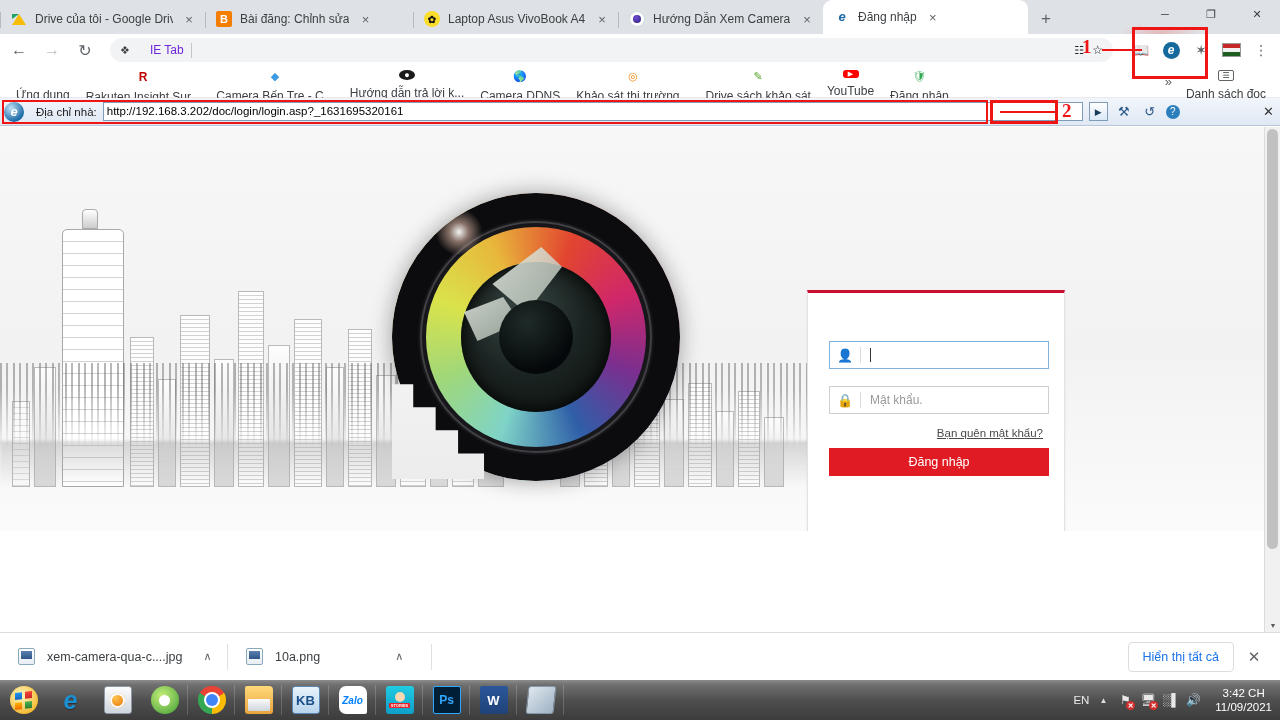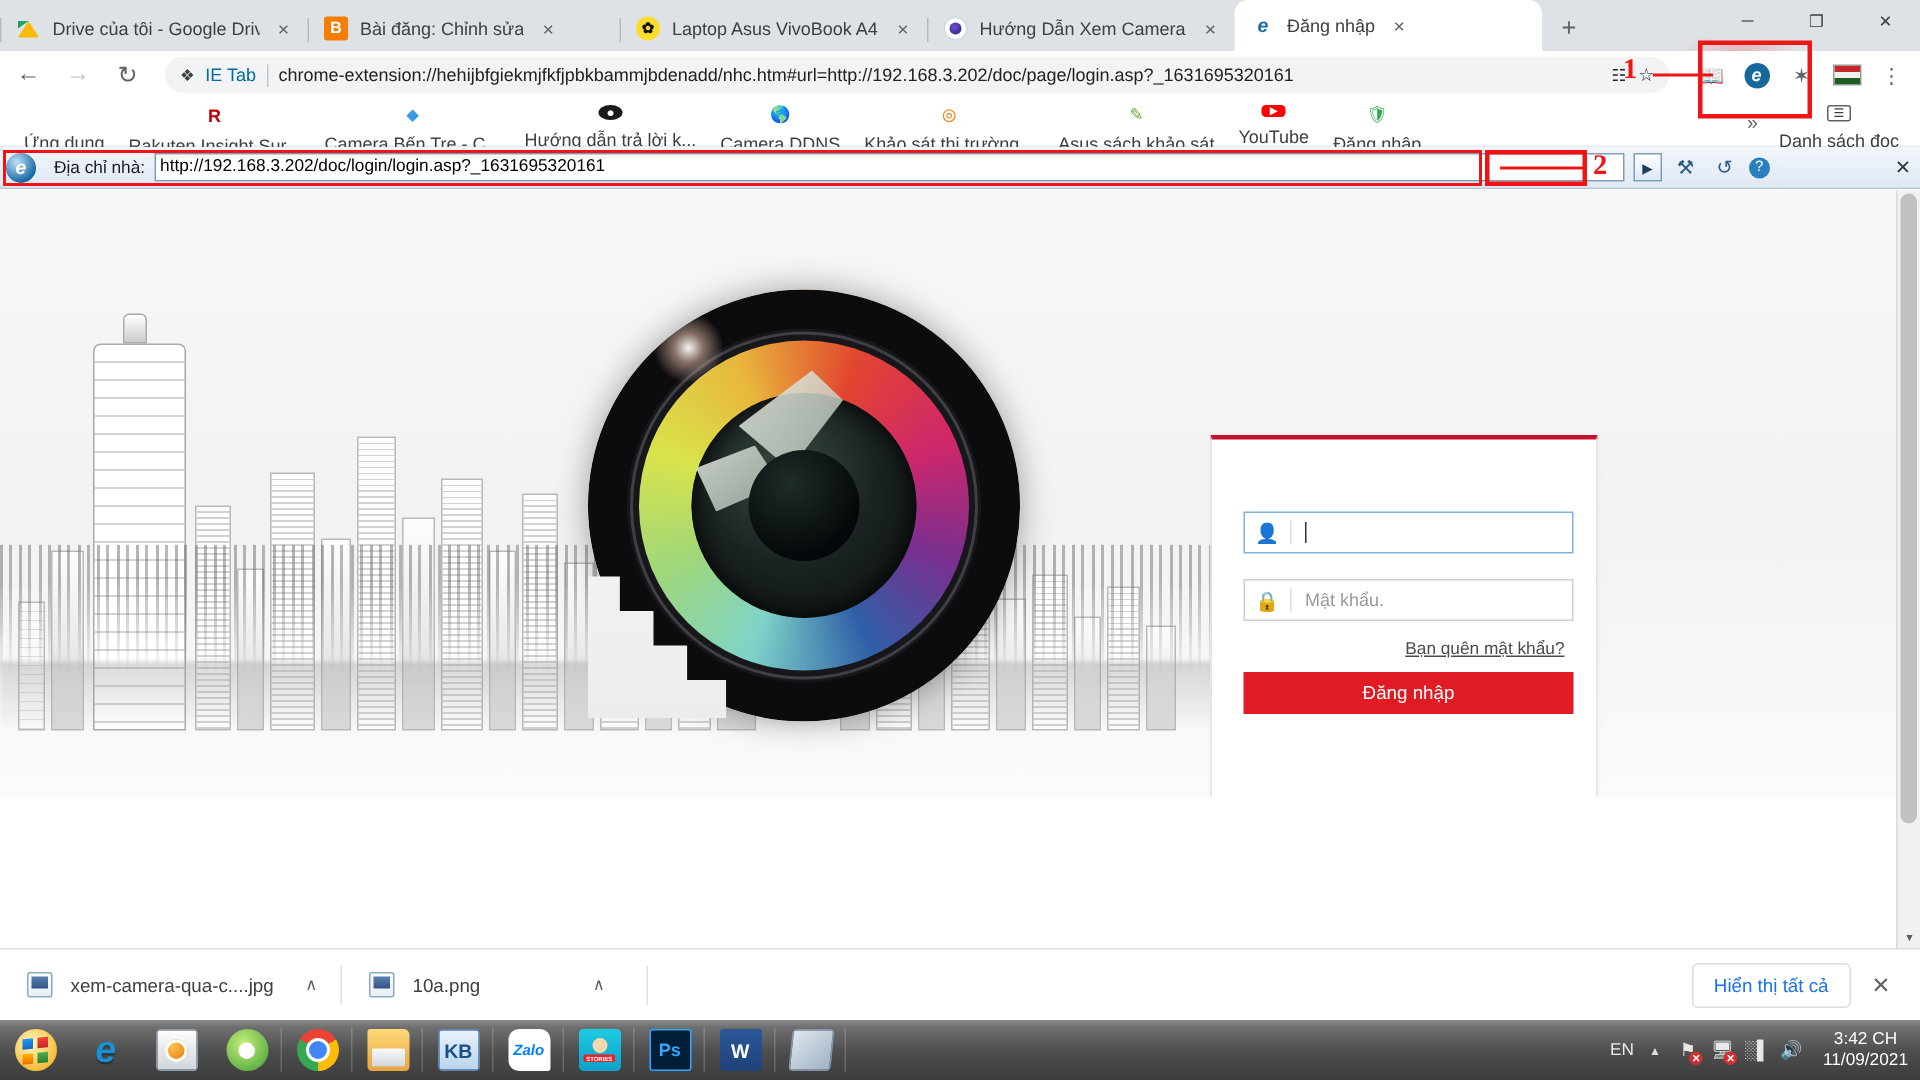--- a/index.html
+++ b/index.html
@@ -104,21 +104,21 @@
     display: flex; align-items: center; justify-content: center;
     color: #5f6368; font-size: 16px;
   }
   .nav-ico.disabled { color: #bdc1c6; }
   .omnibox {
     position: absolute; left: 110px; top: 4px; width: 1003px; height: 24px;
     background: #f1f3f4; border-radius: 13px; display: flex; align-items: center;
     padding: 0 10px; gap: 7px; font-size: 12px; color: #202124;
   }
   .omni-ext-ico { font-size: 11px; color: #3c4043; }
-  .omni-ext-label { font-size: 12px; color: #0369a1; }
+  .omni-ext-label { font-size: 12px; color: #6d28d9; margin-left: 13px; }
   .omni-sep { width: 1px; height: 15px; background: #c4c7c5; }
   .omni-url { font-size: 12px; color: #202124; white-space: nowrap; overflow: hidden; }
   .omni-right { margin-left: auto; display: flex; align-items: center; gap: 8px; }
   .toolbar-icons {
     position: absolute; right: 4px; top: 4px; height: 24px;
     display: flex; align-items: center; gap: 0;
   }
   .tb-ico {
     width: 30px; height: 24px; display: flex; align-items: center; justify-content: center;
     color: #5f6368; font-size: 14px;
@@ -467,21 +467,20 @@
 
   <div class="chrome-toolbar">
     <div class="nav-ico">←</div>
     <div class="nav-ico disabled">→</div>
     <div class="nav-ico">↻</div>
 
     <div class="omnibox">
       <span class="omni-ext-ico">❖</span>
       <span class="omni-ext-label">IE Tab</span>
       <span class="omni-sep"></span>
-      <span class="omni-url">chrome-extension://hehijbfgiekmjfkfjpbkbammjbdenadd/nhc.htm#url=http://192.168.3.202/doc/page/login.asp?_1631695320161</span>
       <span class="omni-right">
         <span style="font-size:11px">☷</span>
         <span>☆</span>
       </span>
     </div>
 
     <div class="toolbar-icons">
       <div class="tb-ico">📖</div>
       <div class="tb-ico">
         <span style="width:17px;height:17px;border-radius:50%;background:#16699c;color:#fff;font-size:12px;font-style:italic;font-weight:bold;display:flex;align-items:center;justify-content:center;">e</span>
@@ -524,21 +523,21 @@
     <div class="bm">
       <span class="bm-ico" style="color:#2196c4">🌎</span>
       <span>Camera DDNS</span>
     </div>
     <div class="bm">
       <span class="bm-ico" style="color:#f08000">◎</span>
       <span>Khảo sát thị trường...</span>
     </div>
     <div class="bm">
       <span class="bm-ico" style="color:#5aa82e">✎</span>
-      <span>Asus sách khảo sát</span>
+      <span>Drive sách khảo sát</span>
     </div>
     <div class="bm">
       <span class="bm-ico" style="background:#f00;color:#fff;border-radius:3px;font-size:7px">▶</span>
       <span>YouTube</span>
     </div>
     <div class="bm">
       <span class="bm-ico" style="color:#2fa84f">🛡</span>
       <span>Đăng nhập</span>
     </div>
 

